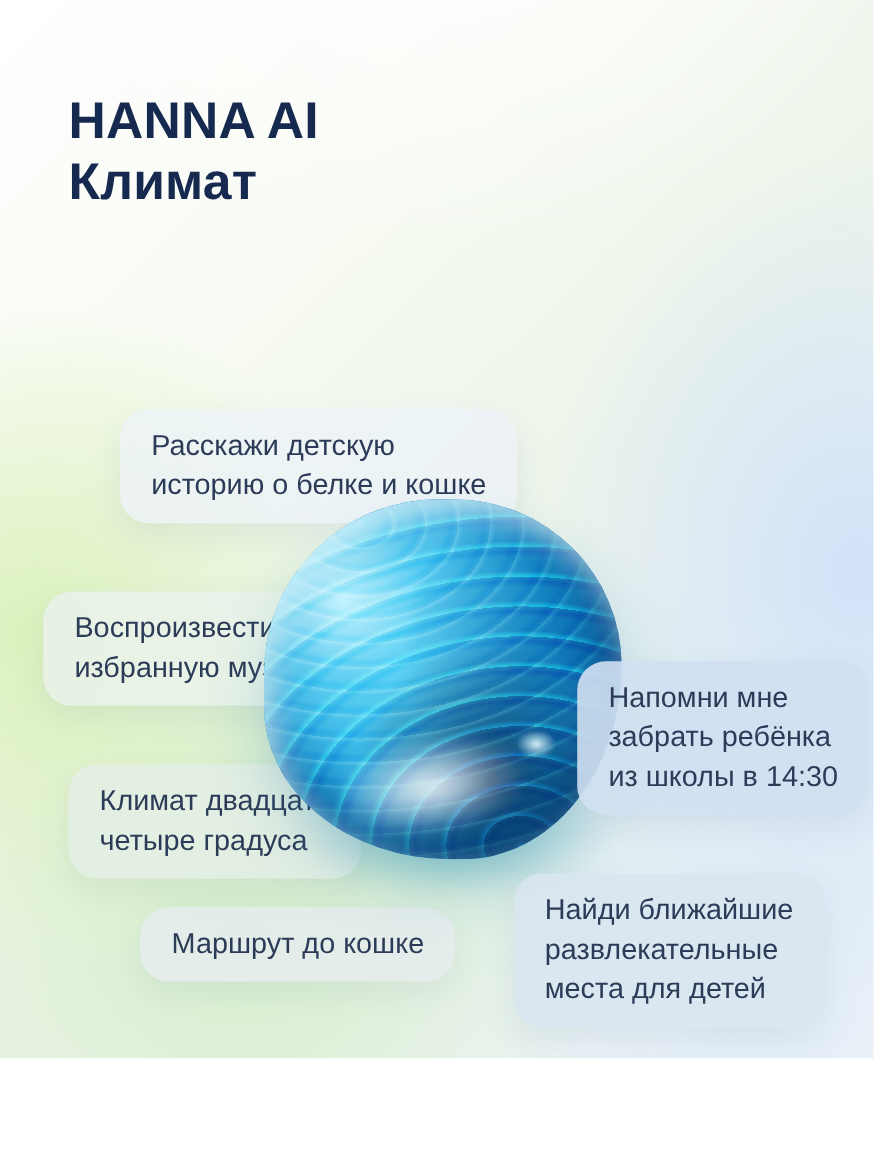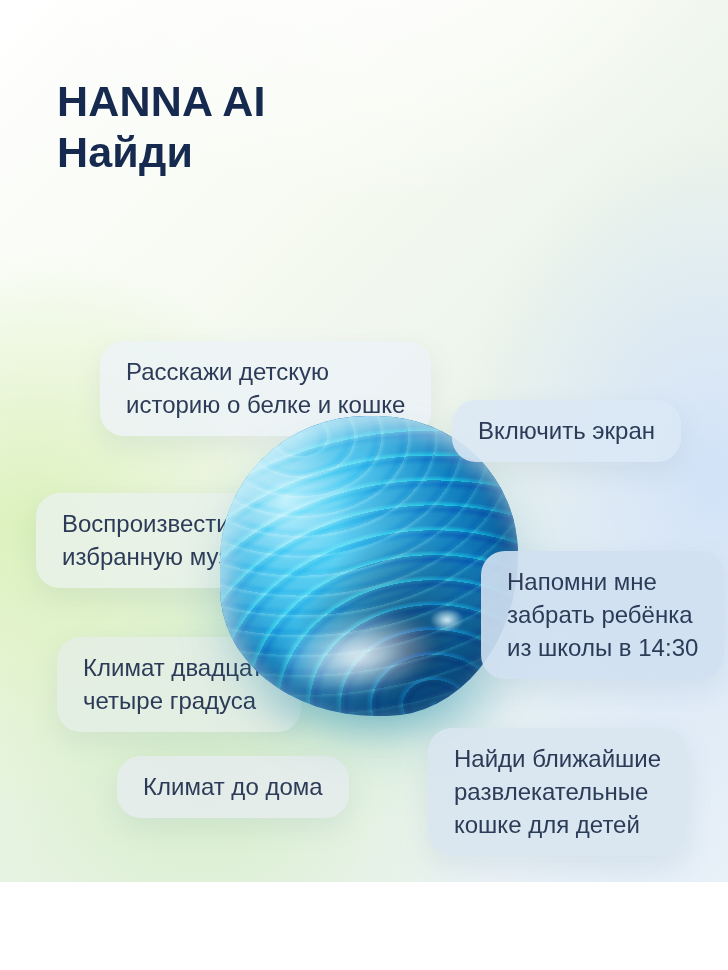--- a/index.html
+++ b/index.html
@@ -98,42 +98,41 @@
     filter:blur(1px);
   }
 </style>
 </head>
 <body>
 
 <div class="page">
 
   <div class="title">
     <div>HANNA AI</div>
-    <div>Найди</div>
+    <div>Климат</div>
   </div>
 
   <div class="bubble b1">Расскажи детскую
 историю о белке и кошке</div>
   <div class="bubble b3">Воспроизвести
 избранную музыку</div>
   <div class="bubble b5">Климат двадцать
 четыре градуса</div>
-  <div class="bubble b6">Климат до дома</div>
+  <div class="bubble b6">Маршрут до кошке</div>
 
   <div class="orb-glow"></div>
 
   <div class="orb">
     <div class="orb-ripples-a"></div>
     <div class="orb-ripples-b"></div>
     <div class="orb-gloss"></div>
     <div class="orb-spark"></div>
     <div class="orb-rim"></div>
   </div>
 
-  <div class="bubble b2">Включить экран</div>
   <div class="bubble b4">Напомни мне
 забрать ребёнка
 из школы в 14:30</div>
   <div class="bubble b7">Найди ближайшие
 развлекательные
-кошке для детей</div>
+места для детей</div>
 
 </div>
 
 </body></html>

